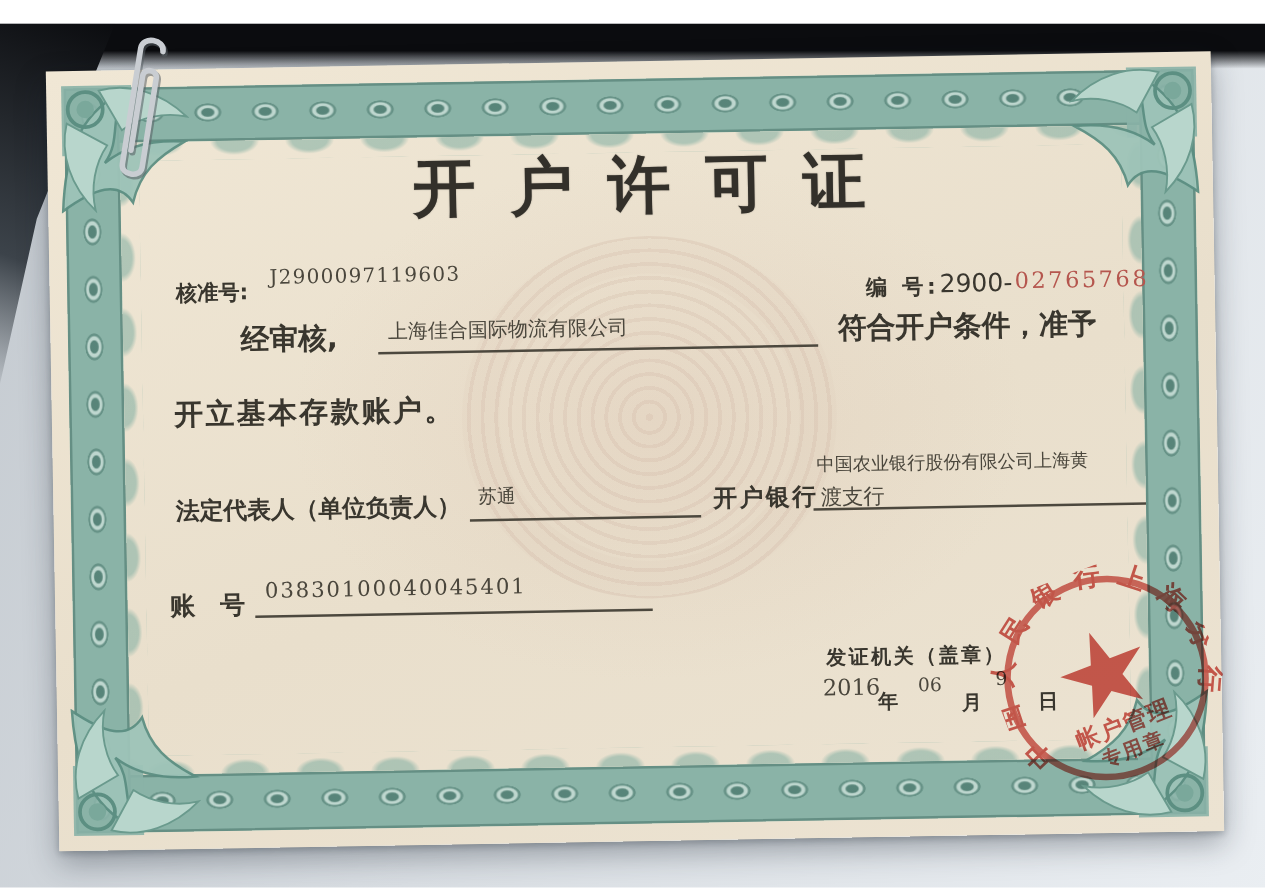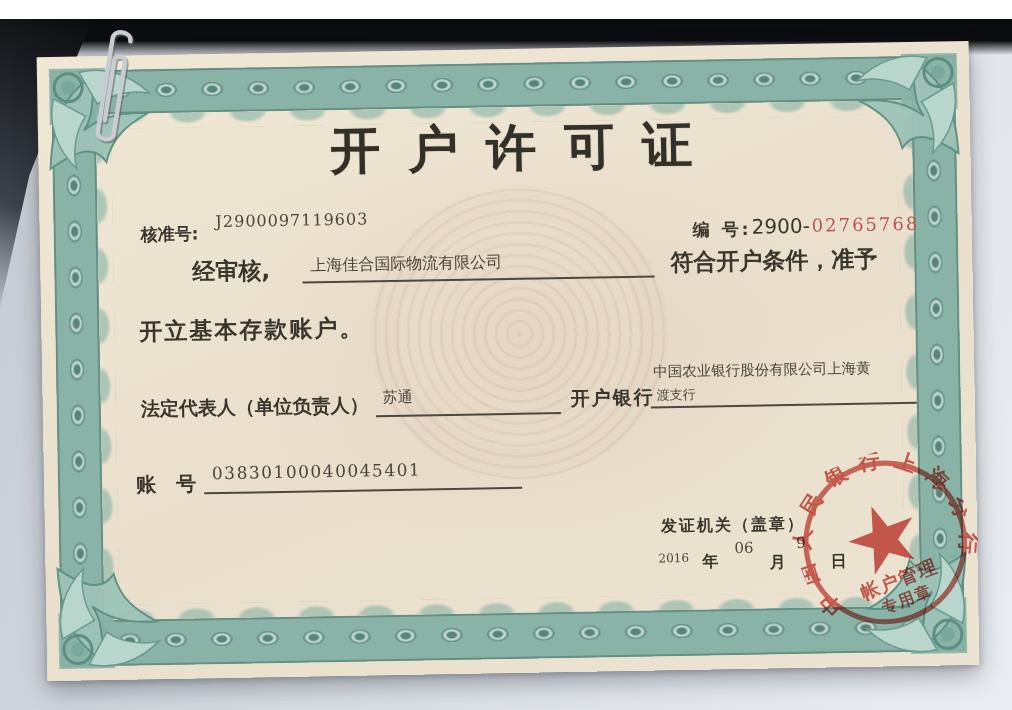--- a/index.html
+++ b/index.html
@@ -138,30 +138,30 @@
     <div class="ul" style="left:262px;top:229px;width:352px;"></div>
     <div class="t lbl" style="left:630px;top:201px;font-size:23px;">符合开户条件，准予</div>
     <div class="t lbl" style="left:98px;top:261px;font-size:23px;letter-spacing:2px;">开立基本存款账户。</div>
 
     <div class="t lbl" style="left:98px;top:341px;font-size:19px;">法定代表人（单位负责人）</div>
     <div class="t val" style="left:340px;top:337px;font-size:15px;">苏通</div>
     <div class="ul" style="left:333px;top:364px;width:185px;"></div>
 
     <div class="t lbl" style="left:528px;top:338px;font-size:19px;letter-spacing:2px;">开户银行</div>
     <div class="t val" style="left:611px;top:316px;font-size:14.5px;">中国农业银行股份有限公司上海黄</div>
-    <div class="t val" style="left:614px;top:340px;font-size:13px;text-align:right;">渡支行</div>
+    <div class="t val" style="left:614px;top:340px;font-size:17px;text-align:right;">渡支行</div>
     <div class="ul" style="left:608px;top:360px;width:266px;"></div>
 
     <div class="t lbl" style="left:92px;top:416px;font-size:20px;">账　号</div>
     <div class="t val" style="left:168px;top:409px;font-size:17px;letter-spacing:1.5px;">03830100040045401</div>
     <div class="ul" style="left:160px;top:438px;width:318px;"></div>
 
     <div class="t lbl" style="left:616px;top:470px;font-size:16px;letter-spacing:2px;">发证机关（盖章）</div>
     <div class="t" style="left:613px;top:490px;width:240px;height:56px;">
-      <span class="val" style="position:absolute;left:0;top:15px;font-size:12px;">2016</span>
+      <span class="val" style="position:absolute;left:0;top:4px;font-size:18px;">2016</span>
       <span class="lbl" style="position:absolute;left:44px;top:16px;font-size:16px;">年</span>
       <span class="val" style="position:absolute;left:76px;top:4px;font-size:15px;">06</span>
       <span class="lbl" style="position:absolute;left:111px;top:18px;font-size:16px;">月</span>
       <span class="val" style="position:absolute;left:138px;top:0;font-size:15px;">9</span>
       <span class="lbl" style="position:absolute;left:172px;top:18px;font-size:16px;">日</span>
     </div>
 
     <svg class="seal-box" viewBox="0 0 200 200">
       <circle class="seal-ring" cx="100" cy="100" r="90" fill="none" stroke-width="6" opacity=".9"></circle>
       <path id="sealarc" d="M 39,161 A 86 86 0 1 1 161,161" fill="none"></path>

